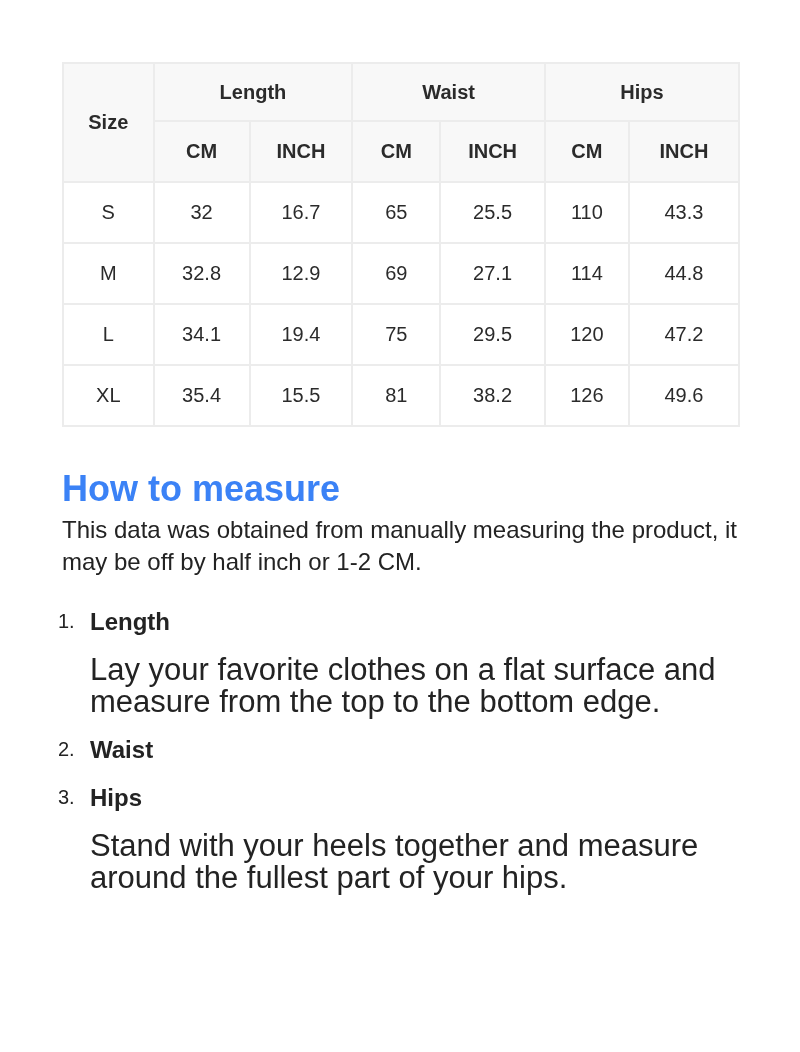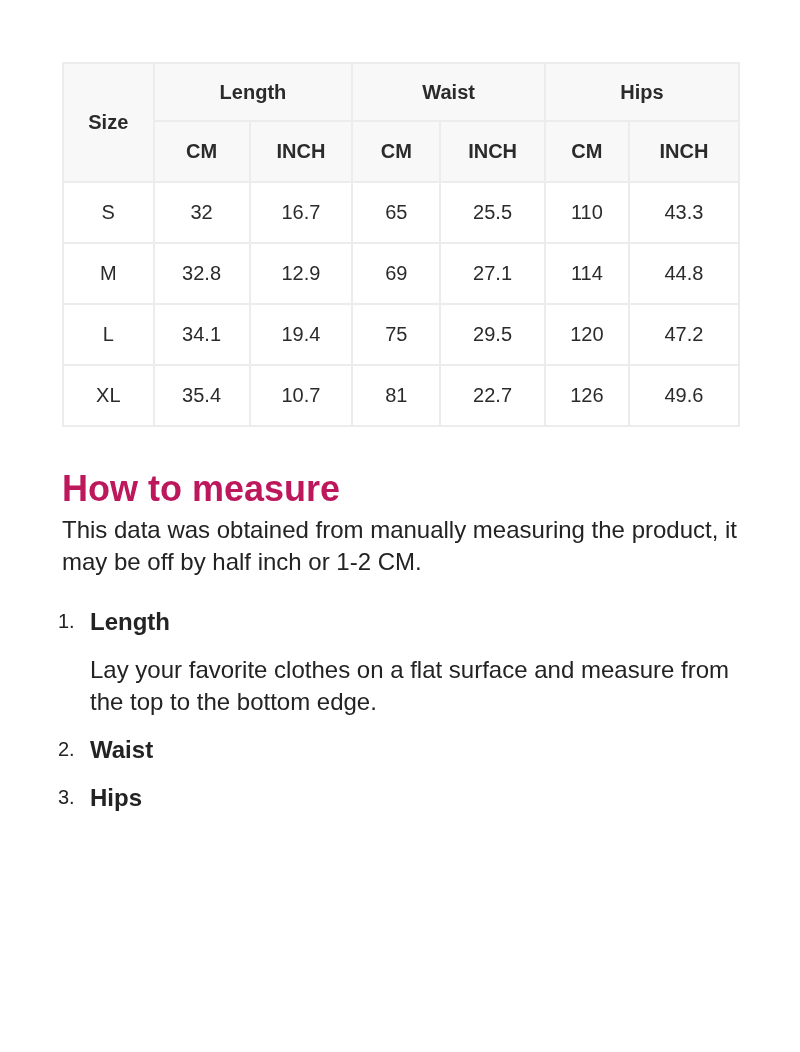--- a/index.html
+++ b/index.html
@@ -45,21 +45,21 @@
     color: #2b2b2b;
     background: #ffffff;
   }
 
   
   h2.htm-title {
     font-size: 36px;
     line-height: 1.2;
     font-weight: 700;
     margin: 40px 0 0 0;
-    color: #be185d;
+    color: #3b82f6;
   }
   p.htm-intro {
     font-size: 24px;
     line-height: 32px;
     margin: 4px 0 0 0;
   }
   .steps {
     margin: 28px 0 0 0;
   }
   .step { display: flex; }
@@ -70,21 +70,21 @@
     font-size: 20px;
     line-height: 31px;
   }
   .step-body { flex: 1 1 auto; }
   .step-title {
     font-size: 24px;
     font-weight: 700;
     line-height: 32px;
   }
   .step-desc {
-    font-size: 24px;
+    font-size: 31px;
     line-height: 32px;
     margin: 16px 0 0 0;
   }
 </style>
 </head>
 <body>
 
 <div class="page">
 
   <table class="size-chart">
@@ -137,23 +137,23 @@
         <td>34.1</td>
         <td>19.4</td>
         <td>75</td>
         <td>29.5</td>
         <td>120</td>
         <td>47.2</td>
       </tr>
       <tr>
         <td>XL</td>
         <td>35.4</td>
-        <td>10.7</td>
+        <td>15.5</td>
         <td>81</td>
-        <td>22.7</td>
+        <td>38.2</td>
         <td>126</td>
         <td>49.6</td>
       </tr>
     </tbody>
   </table>
 
   <h2 class="htm-title">How to measure</h2>
 
   <p class="htm-intro">This data was obtained from manually measuring the product, it may be off by half inch or 1-2 CM.</p>
 
@@ -171,18 +171,19 @@
       <div class="step-num">2.</div>
       <div class="step-body">
         <div class="step-title">Waist</div>
       </div>
     </div>
 
     <div class="step">
       <div class="step-num">3.</div>
       <div class="step-body">
         <div class="step-title">Hips</div>
+        <p class="step-desc">Stand with your heels together and measure around the fullest part of your hips.</p>
       </div>
     </div>
 
   </div>
 
 </div>
 
 </body></html>

